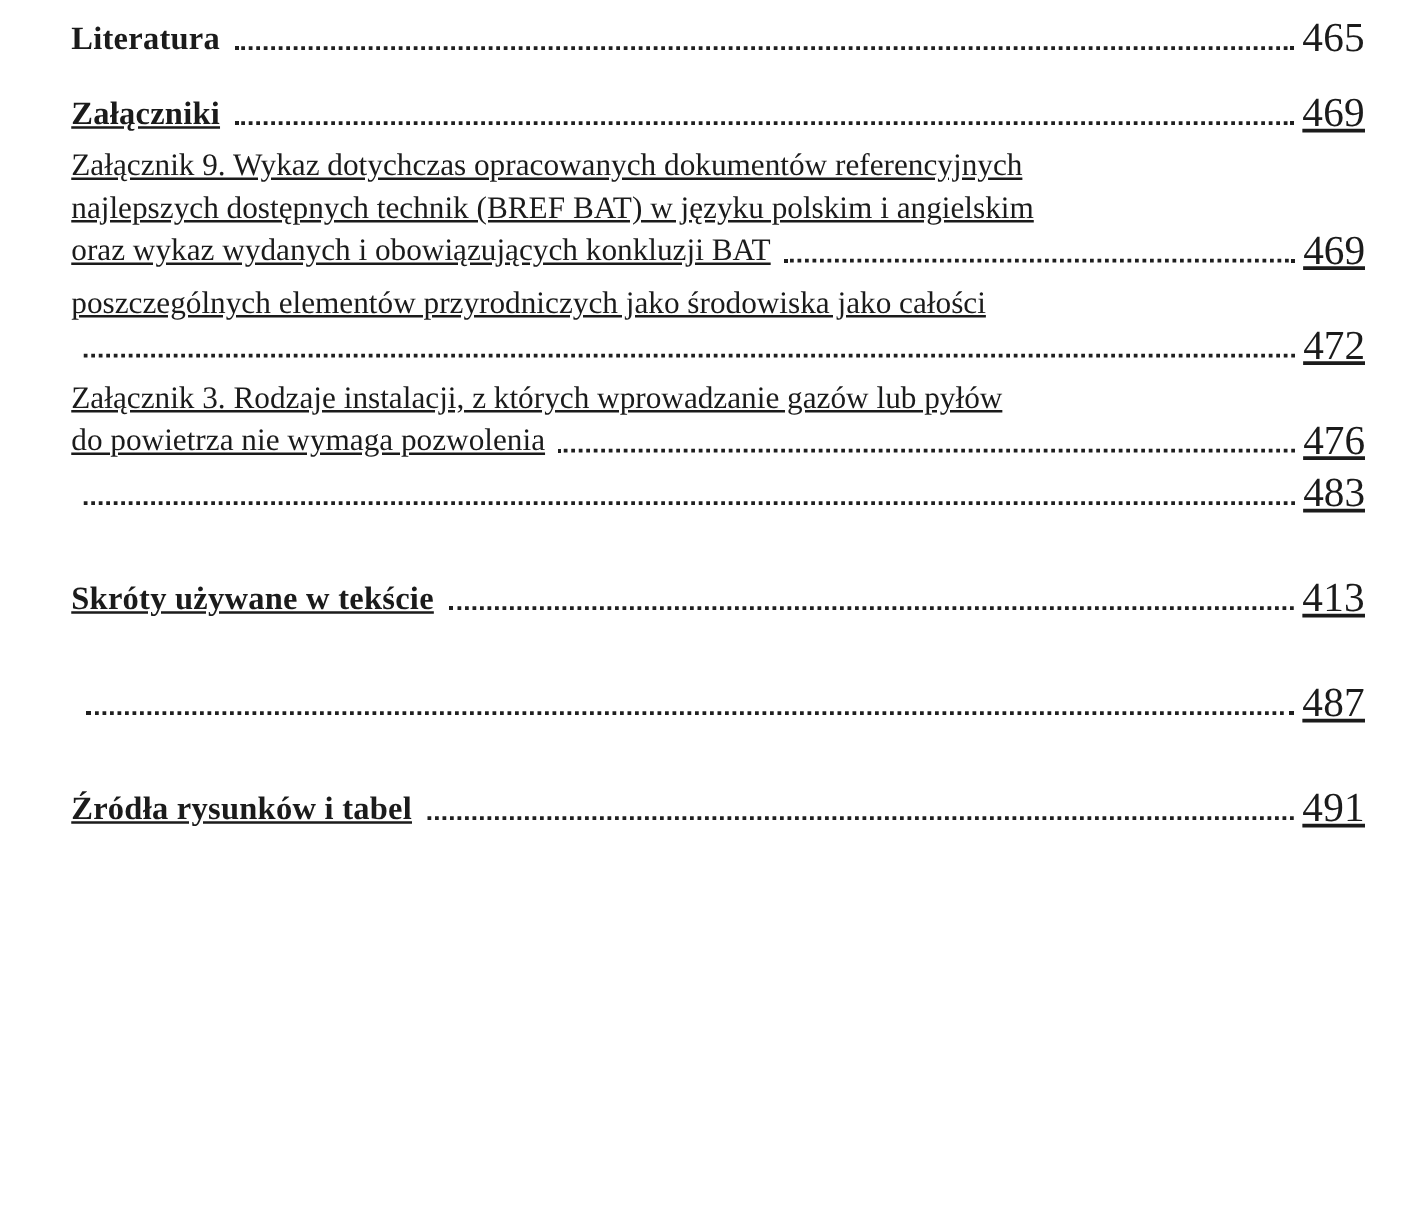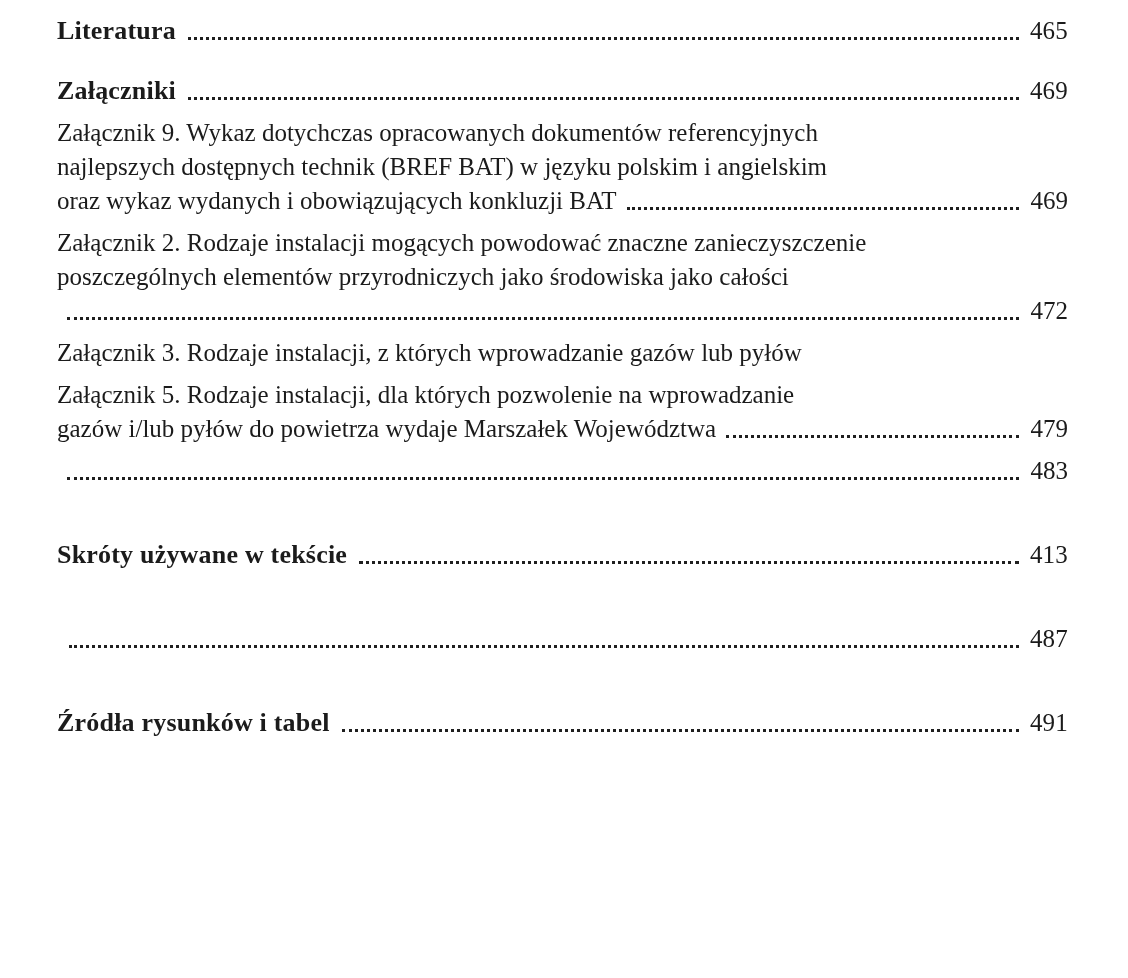--- a/index.html
+++ b/index.html
@@ -12,37 +12,37 @@
     height: 978px;
     overflow: hidden;
     font-family: "Liberation Serif", "DejaVu Serif", serif;
     color: #1b1b1b;
     -webkit-font-smoothing: antialiased;
   }
   .page {
     box-sizing: border-box;
     width: 1128px;
     height: 978px;
-    padding: 14px 60px 20px 57px;
+    padding: 14px 36px 20px 57px;
     background: #ffffff;
   }
   .toc {
     width: 100%;
   }
   .entry {
     font-size: 25px;
     line-height: 34px;
     font-weight: normal;
   }
   .entry.section {
     font-size: 26px;
     font-weight: bold;
     letter-spacing: 0.2px;
   }
-  .entry + .entry { margin-top: 8px; }
+  .entry + .entry { margin-top: 8px; text-decoration: underline; }
   .entry.section { margin-top: 50px; }
   .entry.section:first-child { margin-top: 0; }
   
   .entry.section:nth-child(2) { margin-top: 26px; }
 
   .line {
     white-space: nowrap;
   }
   .line.last {
     display: flex;
@@ -57,23 +57,23 @@
     border-bottom: 3px dotted #1f1f1f;
     align-self: flex-end;
     margin: 0 7px 8px 10px;
   }
   .entry.section .leader {
     margin-left: 12px;
   }
   .pageno {
     flex: 0 0 auto;
     font-weight: normal;
-    font-size: 25px;
+    font-size: 33px;
     min-width: 42px;
-    text-align: right;
+    text-align: left;
   }
 </style>
 </head>
 <body>
 
 <div class="page">
   <div class="toc" id="toc-container">
       <div class="entry section">
         <div class="line last">
           <span class="text">Literatura</span>
@@ -91,36 +91,32 @@
       <div class="entry item">
         <div class="line"><span class="text">Załącznik 9. Wykaz dotychczas opracowanych dokumentów referencyjnych</span></div>
         <div class="line"><span class="text">najlepszych dostępnych technik (BREF BAT) w języku polskim i angielskim</span></div>
         <div class="line last">
           <span class="text">oraz wykaz wydanych i obowiązujących konkluzji BAT</span>
           <span class="leader"></span>
           <span class="pageno">469</span>
         </div>
       </div>
       <div class="entry item">
-        <div class="line"><span class="text">Załącznik 2. Rodzaje instalacji mogących powodować znaczne zanieczyszczenie</span></div>
         <div class="line"><span class="text">poszczególnych elementów przyrodniczych jako środowiska jako całości</span></div>
         <div class="line last">
           <span class="leader"></span>
           <span class="pageno">472</span>
         </div>
       </div>
       <div class="entry item">
         <div class="line"><span class="text">Załącznik 3. Rodzaje instalacji, z których wprowadzanie gazów lub pyłów</span></div>
-      </div>
-      <div class="entry item">
-        <div class="line"><span class="text">Załącznik 5. Rodzaje instalacji, dla których pozwolenie na wprowadzanie</span></div>
         <div class="line last">
-          <span class="text">gazów i/lub pyłów do powietrza wydaje Marszałek Województwa</span>
+          <span class="text">do powietrza nie wymaga pozwolenia</span>
           <span class="leader"></span>
-          <span class="pageno">479</span>
+          <span class="pageno">476</span>
         </div>
       </div>
       <div class="entry item">
         <div class="line last">
           <span class="leader"></span>
           <span class="pageno">483</span>
         </div>
       </div>
       <div class="entry section">
         <div class="line last">

